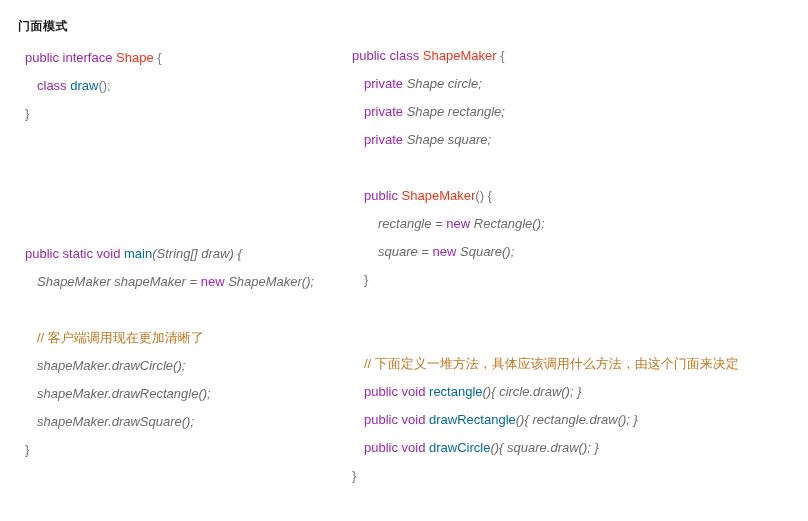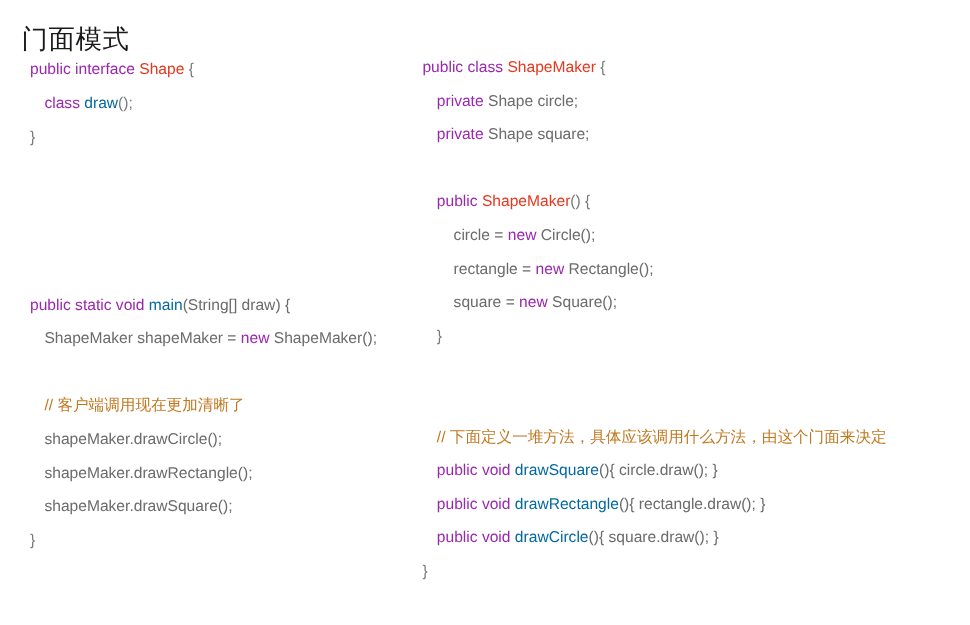--- a/index.html
+++ b/index.html
@@ -14,22 +14,22 @@
     position: relative;
     overflow: hidden;
     font-family: "Liberation Sans", "DejaVu Sans", sans-serif;
     -webkit-font-smoothing: antialiased;
   }
 
   .page-title {
     position: absolute;
     left: 18px;
     top: 6px;
-    font-size: 22px;
-    font-weight: normal;
+    font-size: 12px;
+    font-weight: bold;
     color: #1a1a1a;
     letter-spacing: 0.5px;
     line-height: 24px;
     white-space: nowrap;
   }
 
   .code-col {
     position: absolute;
     font-size: 13px;
     line-height: 28px;
@@ -46,21 +46,21 @@
 
   
   .ind-0 { padding-left: 0;    }
   .ind-1 { padding-left: 12px; }
   .ind-2 { padding-left: 26px; }
 
   
   .tok-kw      { color: #9b27b0; }
   .tok-type    { color: #e8361c; }
   .tok-fn      { color: #0369a1; }
-  .tok-plain   { color: #6b6b6b; }
+  .tok-plain   { color: #6b6b6b; font-style: italic; }
   .tok-comment { color: #c07820; margin-top: 32px; }
   .tok-punct   { color: #7a7a7a; }
 </style>
 </head>
 <body>
 
 <h1 class="page-title">门面模式</h1>
 
 <div class="code-col" id="col-left">
     <div class="code-line ind-0"><span class="tok-kw">public interface </span><span class="tok-type">Shape</span><span class="tok-punct"> {</span></div>
@@ -76,27 +76,27 @@
     <div class="code-line ind-1"><span class="tok-comment">// 客户端调用现在更加清晰了</span></div>
     <div class="code-line ind-1"><span class="tok-plain">shapeMaker.drawCircle();</span></div>
     <div class="code-line ind-1"><span class="tok-plain">shapeMaker.drawRectangle();</span></div>
     <div class="code-line ind-1"><span class="tok-plain">shapeMaker.drawSquare();</span></div>
     <div class="code-line ind-0"><span class="tok-punct">}</span></div>
   </div>
 
 <div class="code-col" id="col-right">
     <div class="code-line ind-0"><span class="tok-kw">public class </span><span class="tok-type">ShapeMaker</span><span class="tok-punct"> {</span></div>
     <div class="code-line ind-1"><span class="tok-kw">private</span><span class="tok-plain"> Shape circle;</span></div>
+    <div class="code-line ind-1"><span class="tok-kw">private</span><span class="tok-plain"> Shape rectangle;</span></div>
     <div class="code-line ind-1"><span class="tok-kw">private</span><span class="tok-plain"> Shape square;</span></div>
     <div class="code-line ind-0"><span class="tok-plain"> </span></div>
     <div class="code-line ind-1"><span class="tok-kw">public </span><span class="tok-type">ShapeMaker</span><span class="tok-punct">() {</span></div>
-    <div class="code-line ind-2"><span class="tok-plain">circle = </span><span class="tok-kw">new</span><span class="tok-plain"> Circle();</span></div>
     <div class="code-line ind-2"><span class="tok-plain">rectangle = </span><span class="tok-kw">new</span><span class="tok-plain"> Rectangle();</span></div>
     <div class="code-line ind-2"><span class="tok-plain">square = </span><span class="tok-kw">new</span><span class="tok-plain"> Square();</span></div>
     <div class="code-line ind-1"><span class="tok-punct">}</span></div>
     <div class="code-line ind-0"><span class="tok-plain"> </span></div>
     <div class="code-line ind-0"><span class="tok-plain"> </span></div>
     <div class="code-line ind-1"><span class="tok-comment">// 下面定义一堆方法，具体应该调用什么方法，由这个门面来决定</span></div>
-    <div class="code-line ind-1"><span class="tok-kw">public void </span><span class="tok-fn">drawSquare</span><span class="tok-plain">(){ circle.draw(); }</span></div>
+    <div class="code-line ind-1"><span class="tok-kw">public void </span><span class="tok-fn">rectangle</span><span class="tok-plain">(){ circle.draw(); }</span></div>
     <div class="code-line ind-1"><span class="tok-kw">public void </span><span class="tok-fn">drawRectangle</span><span class="tok-plain">(){ rectangle.draw(); }</span></div>
     <div class="code-line ind-1"><span class="tok-kw">public void </span><span class="tok-fn">drawCircle</span><span class="tok-plain">(){ square.draw(); }</span></div>
     <div class="code-line ind-0"><span class="tok-punct">}</span></div>
   </div>
 
 </body></html>

